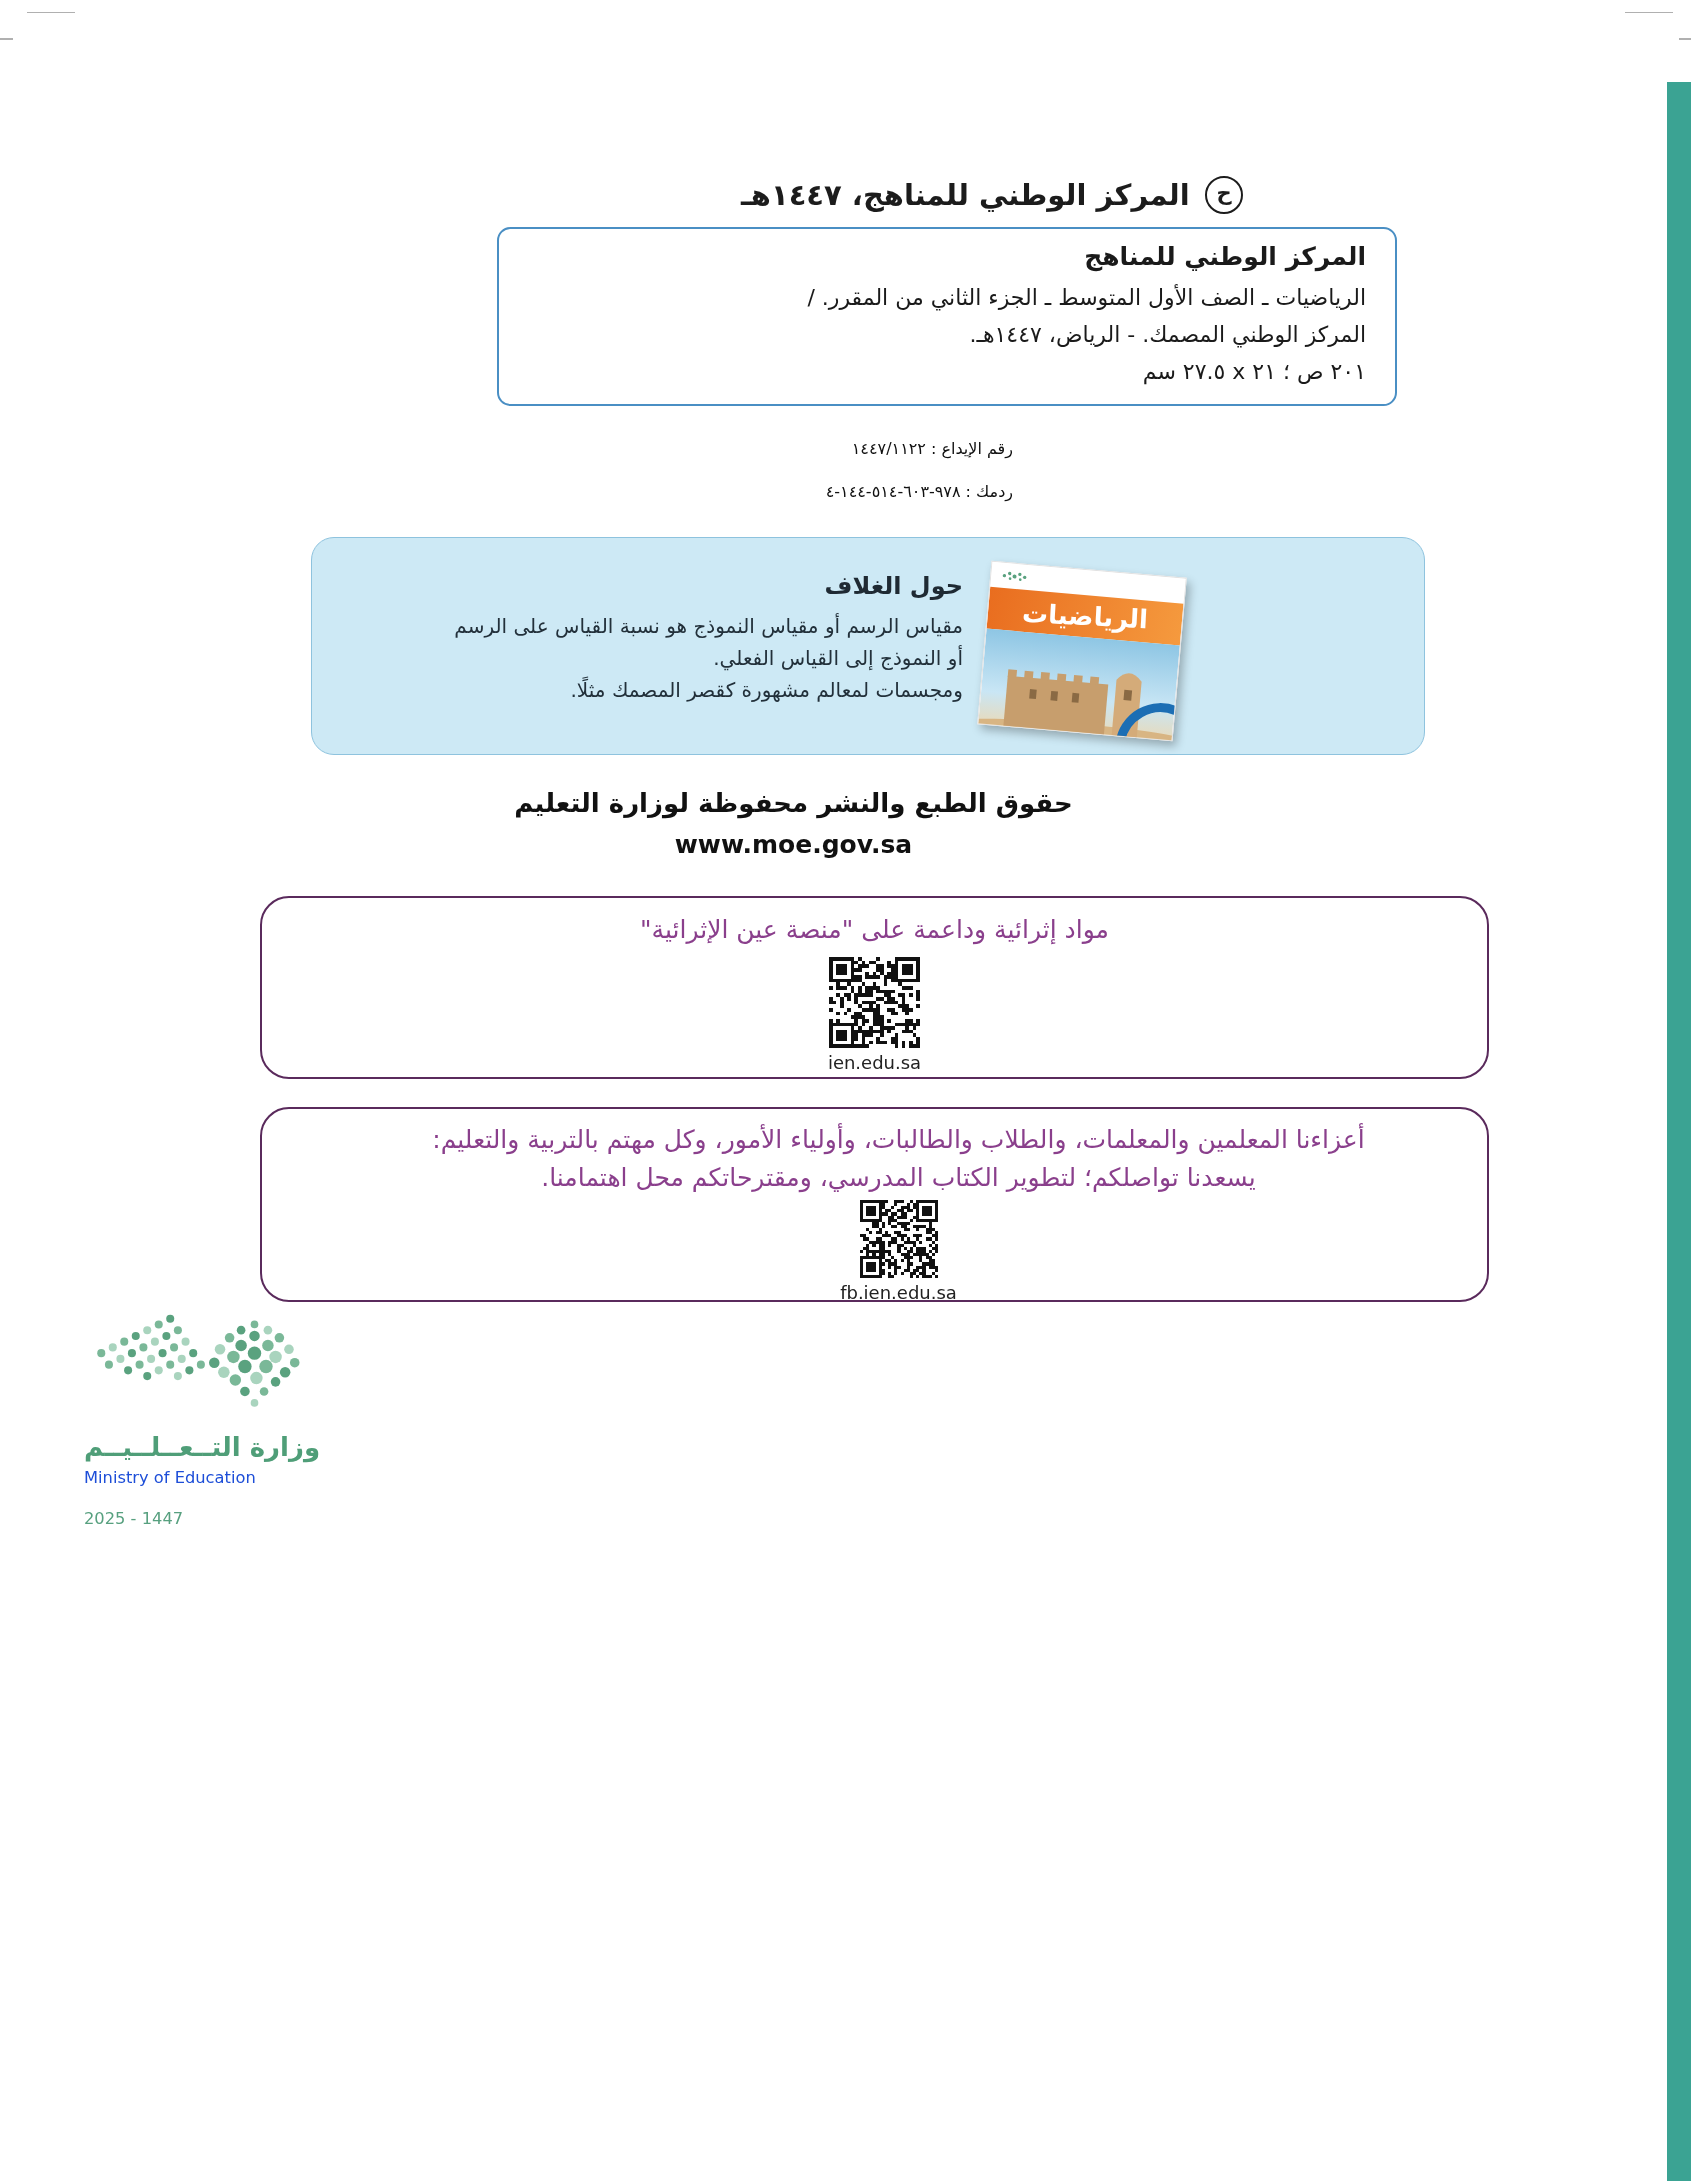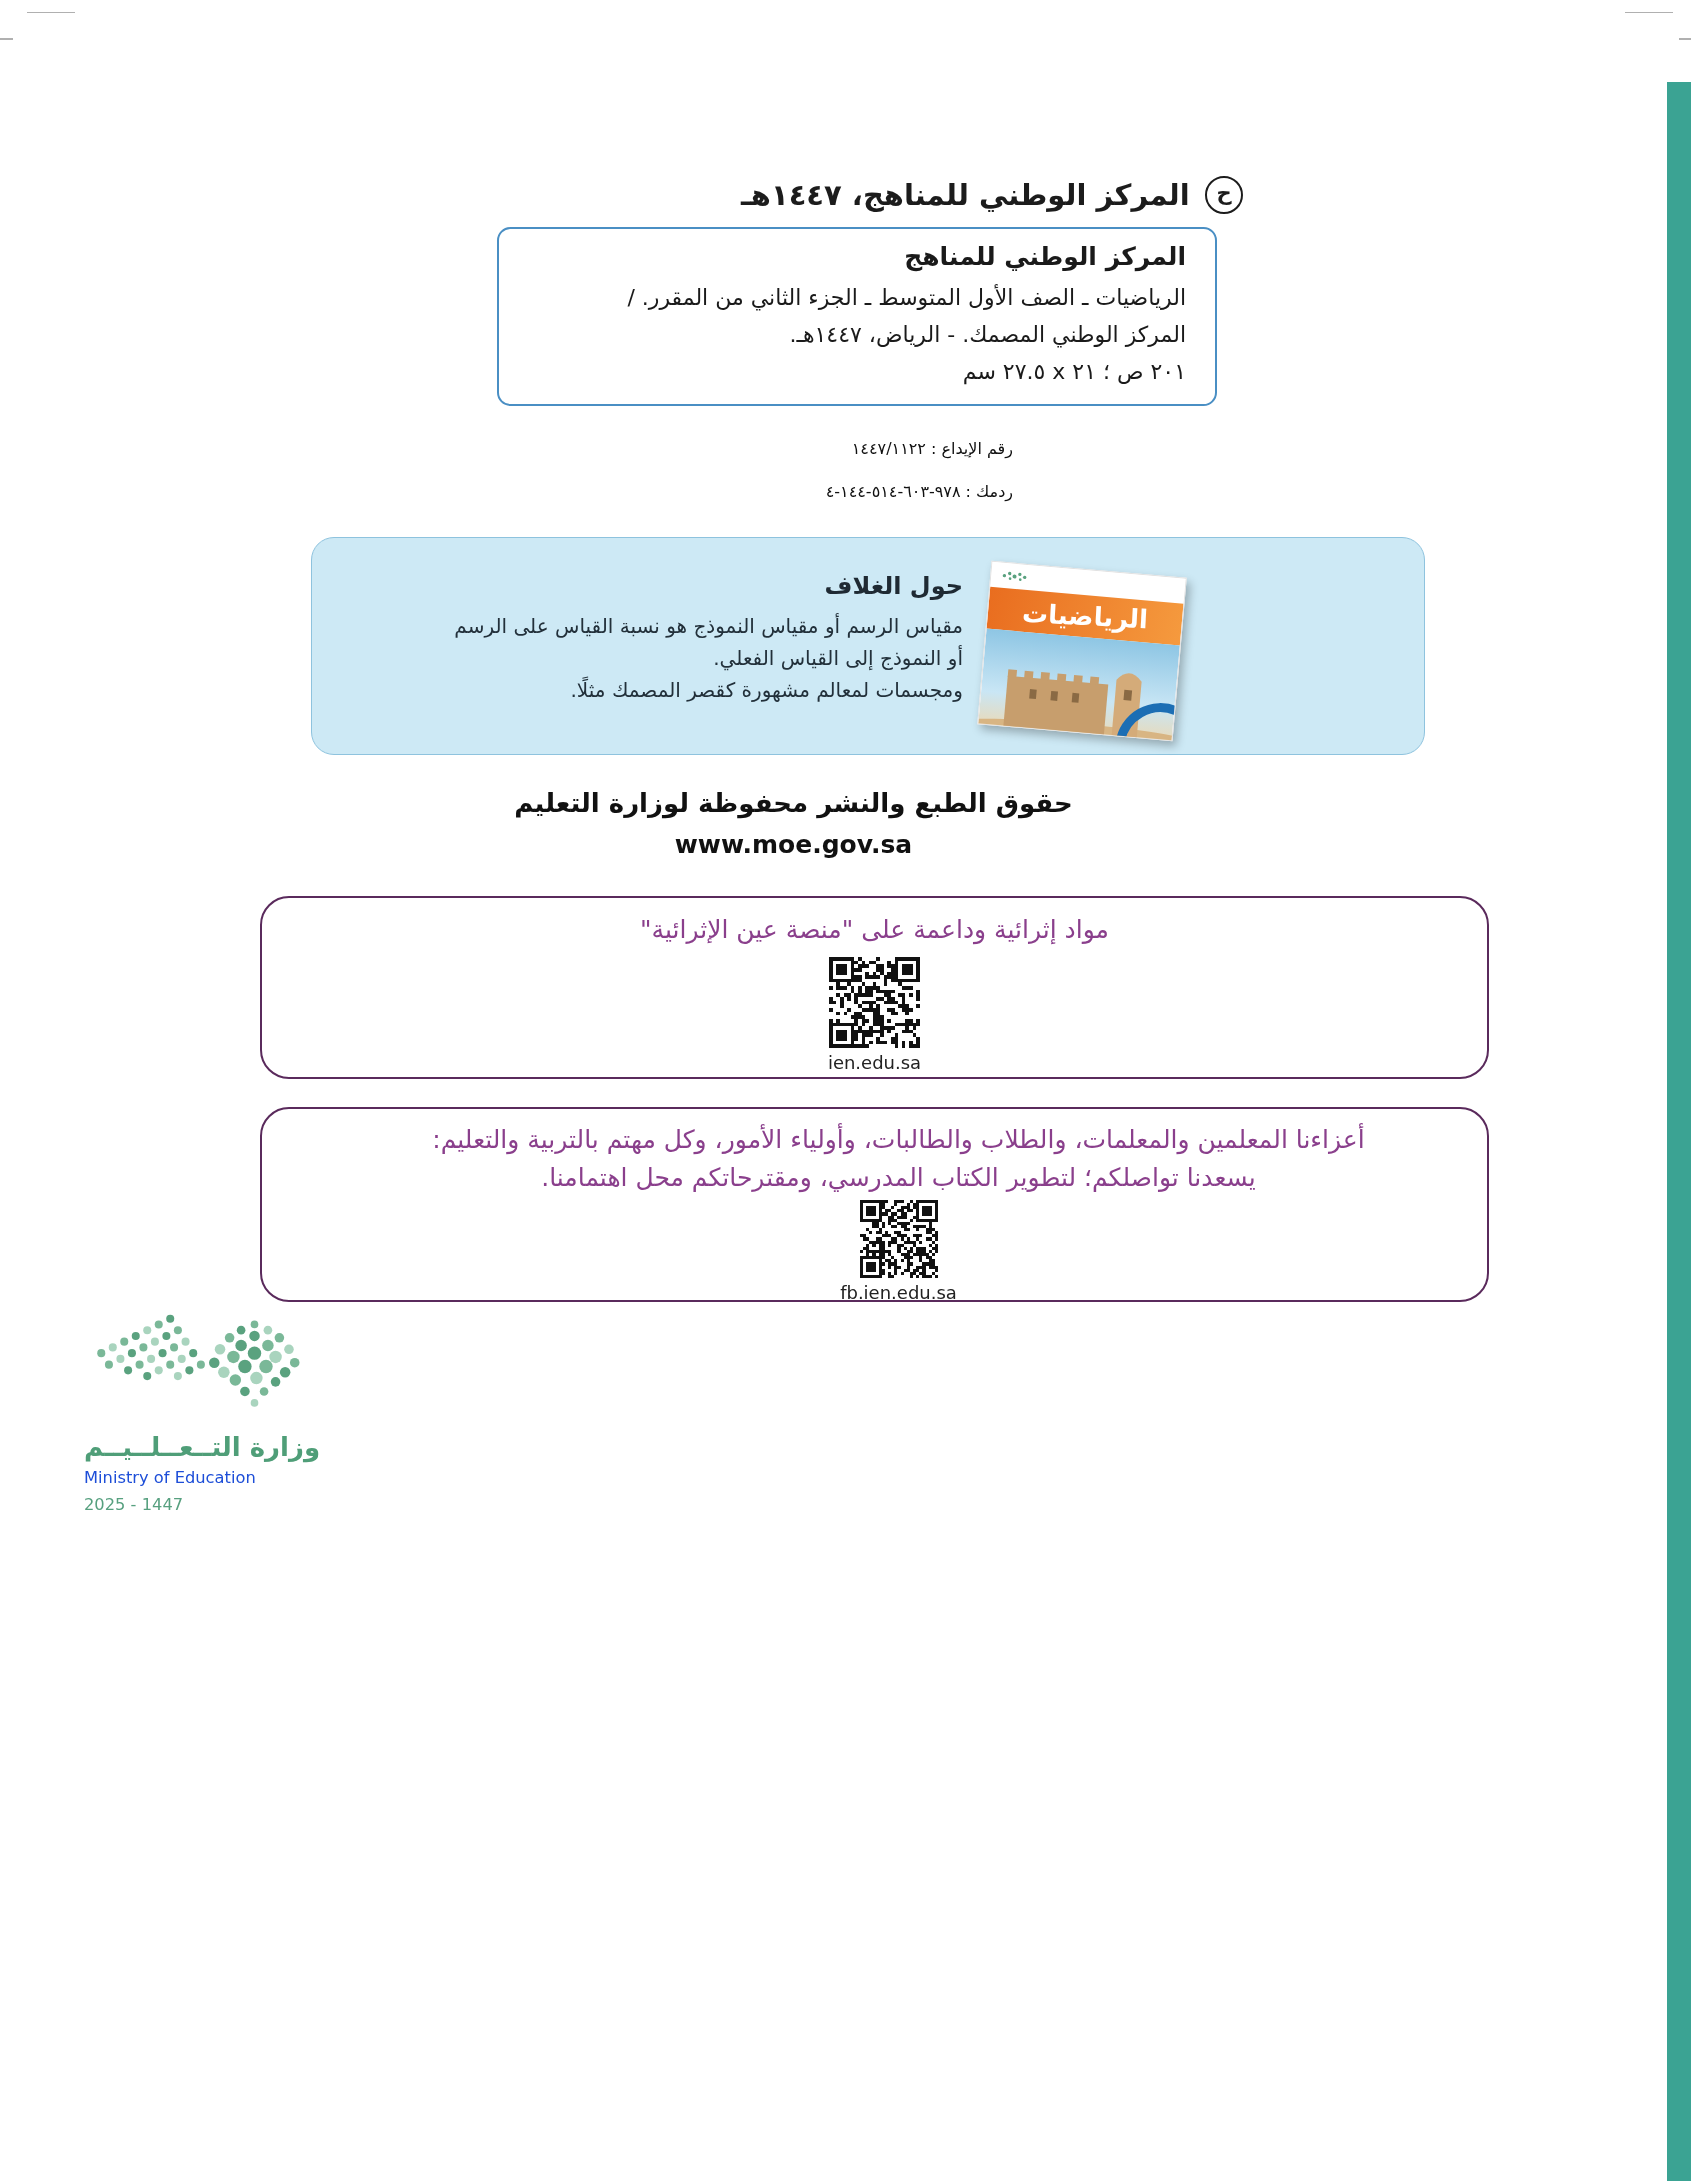--- a/index.html
+++ b/index.html
@@ -15,21 +15,21 @@
   
   .edge-bar{position:absolute;right:0;top:82px;width:25px;height:2099px;background:#3ba393;}
 
   
   .copyright-line{position:absolute;top:176px;right:449px;direction:rtl;display:flex;align-items:center;gap:15.3px;
     font-size:29px;font-weight:bold;color:#1c1c1c;}
   .csym{width:38px;height:38px;border:2.9px solid #1c1c1c;border-radius:50%;display:flex;align-items:center;
     justify-content:center;font-size:21px;font-weight:bold;line-height:1;box-sizing:border-box;padding-bottom:2.9px;}
 
   
-  .catalog-box{position:absolute;left:497px;top:227px;width:720px;height:179px;border:2.9px solid #4a8fc4;
+  .catalog-box{position:absolute;left:497px;top:227px;width:900px;height:179px;border:2.9px solid #4a8fc4;
     border-radius:13.4px;box-sizing:border-box;direction:rtl;padding:13.4px 29px 0 15.3px;}
   .catalog-title{font-size:25px;font-weight:bold;margin-bottom:7.6px;white-space:nowrap;}
   .catalog-line{font-size:22px;line-height:37px;white-space:nowrap;text-align:right;}
 
   
   .registration{position:absolute;right:679px;top:427px;direction:rtl;text-align:right;font-size:16px;
     line-height:43px;color:#111;}
   .registration div{white-space:nowrap;}
 
   
@@ -65,21 +65,21 @@
   .qr{display:block;margin:7.6px auto 0;background:#fff;}
   .qr1{width:91px;height:91px;}
   .qr2{width:78px;height:78px;margin-top:3.8px;}
   .qlabel{font-size:18px;color:#222;margin-top:3.8px;direction:ltr;}
 
   
   .ministry{position:absolute;left:84px;top:1311px;width:268px;color:#57a07f;}
   .dots-svg{width:228px;height:113px;display:block;}
   .logotype{font-size:26px;font-weight:bold;color:#4f9e78;margin-top:7.6px;direction:rtl;text-align:left;white-space:nowrap;}
   .men{font-size:16.3px;margin-top:6.7px;color:#1d4ed8;}
-  .years{font-size:16.3px;margin-top:8px;color:#57a07f;}
+  .years{font-size:16.3px;margin-top:22px;color:#57a07f;}
 </style>
 </head>
 <body>
 
 <div class="page">
 
   <div class="crop h" style="left:27px;top:11.5px;"></div>
   <div class="crop h" style="left:1625px;top:11.5px;"></div>
   <div class="crop hs" style="left:0;top:38px;"></div>
   <div class="crop hs" style="right:0;top:38px;"></div>

